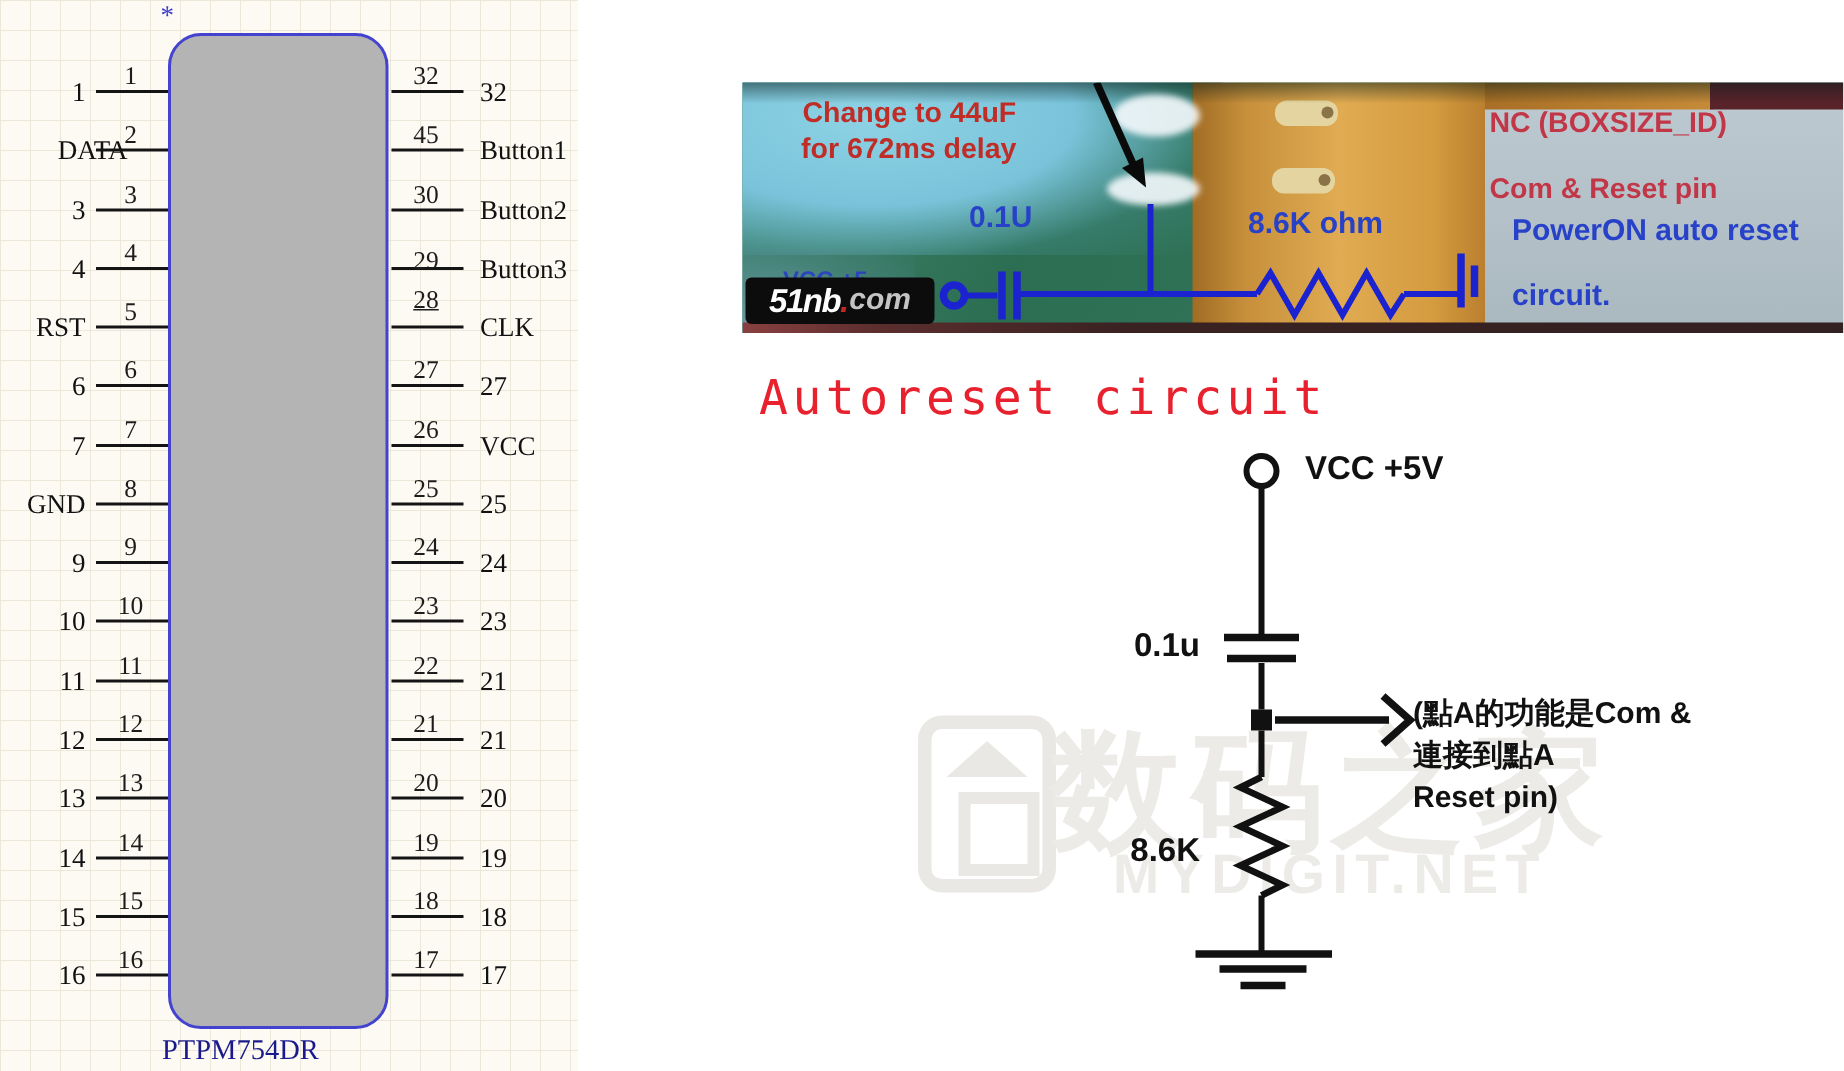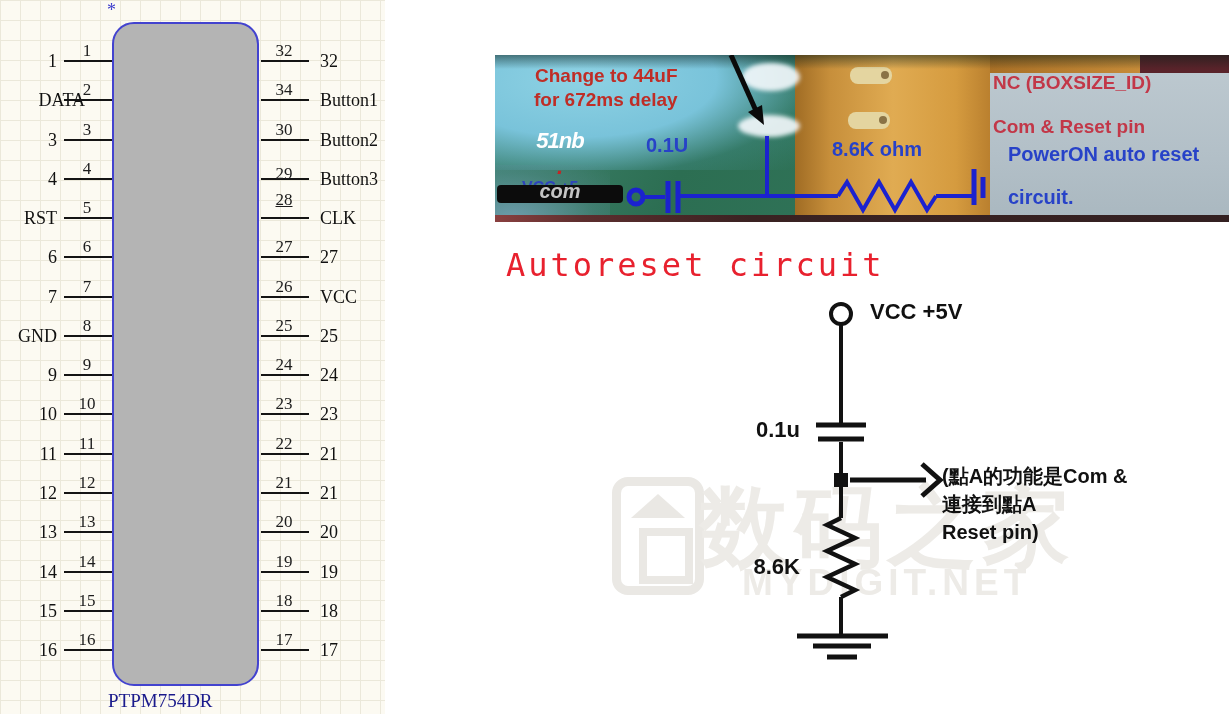--- a/index.html
+++ b/index.html
@@ -40,22 +40,22 @@
     background:linear-gradient(180deg,#bcc8cf 0%,#b2bfc7 60%,#aab8c0 100%);}
   .ph-ostrip{left:495px;top:0;width:152px;height:18px;background:linear-gradient(90deg,#a86f26,#c68b38);}
   .ph-maroon{left:645px;top:0;width:89px;height:18px;background:#59232a;}
   .ph-bstrip{left:0;top:160px;width:734px;height:7px;
     background:linear-gradient(90deg,#8a4040 0%,#5c2e2e 12%,#3a2222 35%,#332021 100%);}
   .ph-blob{border-radius:50%;background:rgba(244,248,252,0.9);filter:blur(2px);}
   .ph-txt{position:absolute;white-space:nowrap;font-weight:bold;}
   .ph-red{color:#bf2d26;font-size:19px;}
   .ph-red2{color:#c23748;font-size:19px;}
   .ph-blue{color:#2742c8;font-size:20px;}
-  .wm51{position:absolute;left:2px;top:130px;width:126px;height:18px;background:#0c0c0c;border-radius:4px;
-    display:flex;align-items:center;justify-content:flex-end;z-index:5;flex-direction:column;}
+  .wm51{position:absolute;left:2px;top:130px;width:126px;height:31px;background:#0c0c0c;border-radius:4px;
+    display:flex;align-items:center;justify-content:center;z-index:5;}
   .wm51 .b{color:#fff;font:italic 900 22px "Liberation Sans",sans-serif;letter-spacing:-1px;}
   .wm51 .d{color:#c42525;font:italic 900 22px "Liberation Sans",sans-serif;}
   .wm51 .c{color:#c4c4c4;font:italic 700 20px "Liberation Sans",sans-serif;}
   .photo svg{position:absolute;left:0;top:0;z-index:4;}
   
   .section-title{position:absolute;left:506px;top:246px;color:#e8212e;
     font:500 32px "DejaVu Sans Mono",monospace;letter-spacing:3px;white-space:nowrap;}
   
   .schematic2{position:absolute;left:640px;top:290px;z-index:2;}
   .s2-label{position:absolute;color:#111;font-weight:bold;white-space:nowrap;z-index:3;}
@@ -127,21 +127,21 @@
       <div class="pin-name left" style="top: 601px;">15</div>
       <div class="pin-line" style="left: 64px; width: 48px; top: 610px;"></div>
       <div class="pin-num" style="left: 64px; top: 591px;">15</div>
       <div class="pin-name left" style="top: 640px;">16</div>
       <div class="pin-line" style="left: 64px; width: 48px; top: 649px;"></div>
       <div class="pin-num" style="left: 64px; top: 630px;">16</div>
       <div class="pin-line" style="left: 261px; width: 48px; top: 60px;"></div>
       <div class="pin-num" style="left: 261px; top: 41px;">32</div>
       <div class="pin-name right" style="top: 51px;">32</div>
       <div class="pin-line" style="left: 261px; width: 48px; top: 99px;"></div>
-      <div class="pin-num" style="left: 261px; top: 80px;">34</div>
+      <div class="pin-num" style="left: 261px; top: 80px;">45</div>
       <div class="pin-name right" style="top: 90px;">Button1</div>
       <div class="pin-line" style="left: 261px; width: 48px; top: 139px;"></div>
       <div class="pin-num" style="left: 261px; top: 120px;">30</div>
       <div class="pin-name right" style="top: 130px;">Button2</div>
       <div class="pin-line" style="left: 261px; width: 48px; top: 178px;"></div>
       <div class="pin-num" style="left: 261px; top: 164px;">29</div>
       <div class="pin-name right" style="top: 169px;">Button3</div>
       <div class="pin-line" style="left: 261px; width: 48px; top: 217px;"></div>
       <div class="pin-num" style="left: 261px; top: 190px; text-decoration: underline;">28</div>
       <div class="pin-name right" style="top: 208px;">CLK</div>

